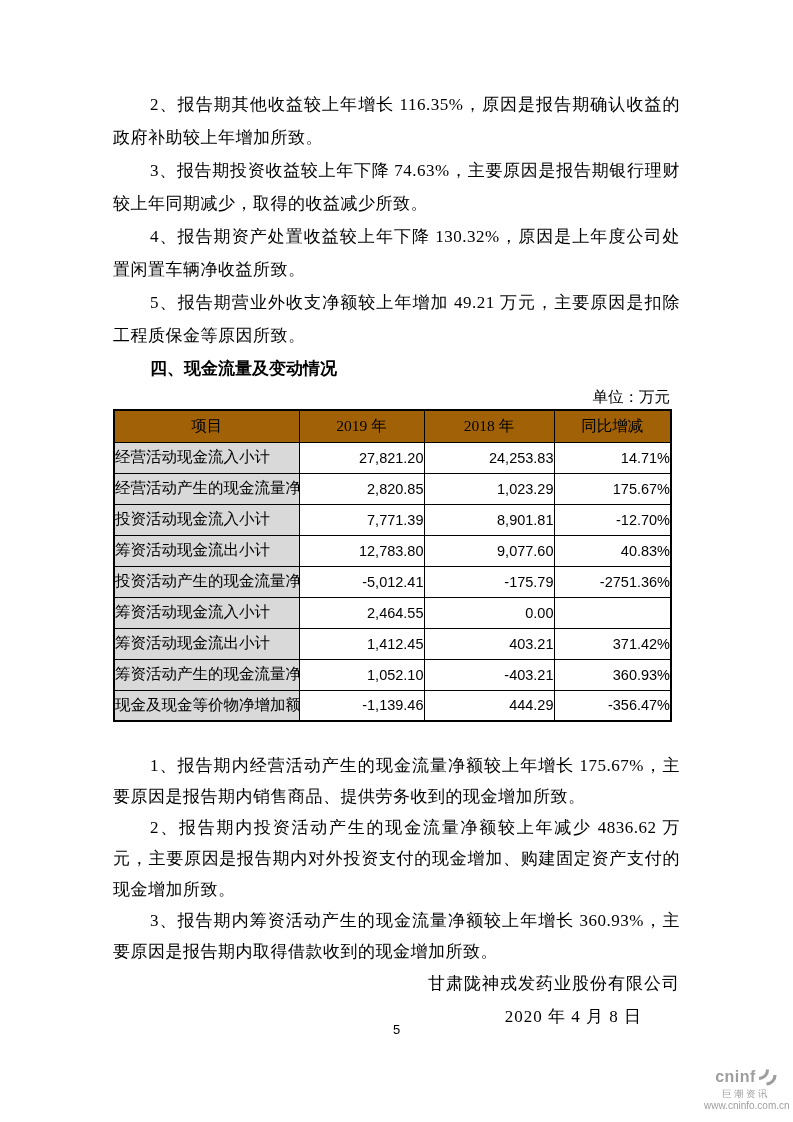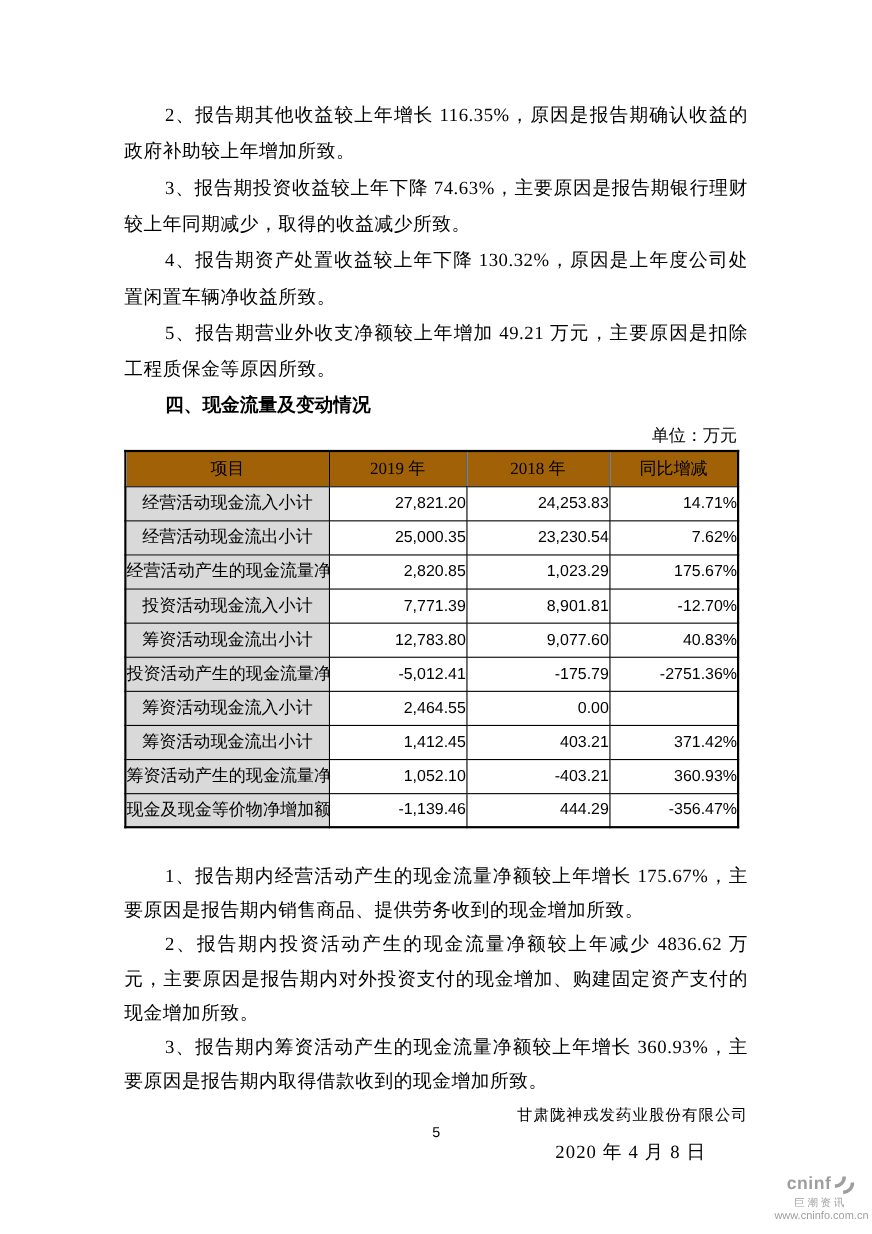--- a/index.html
+++ b/index.html
@@ -68,34 +68,34 @@
   table.cashflow thead th {
     background: #a16207;
     font-weight: normal;
     text-align: center;
     font-size: 15.5px;
     height: 32px;
     font-family: "Liberation Serif", "DejaVu Serif", serif;
   }
   td.cell-item {
     background: #d9d9d9;
-    text-align: center;
+    text-align: left;
     padding-left: 5px;
     font-size: 15.5px;
   }
   td.cell-num {
     text-align: right;
     padding-right: 4px;
     font-family: "Liberation Sans", "DejaVu Sans", sans-serif;
     font-size: 14.5px;
   }
   .bottom-block { margin-top: 28px; }
   .signature { text-align: right; }
   .sig-company {
-    font-size: 14px;
+    font-size: 17px;
     line-height: 33px;
     letter-spacing: 1px;
     font-family: Liberation Serif, serif;
   }
   .sig-date {
     font-size: 17px;
     line-height: 33px;
     padding-right: 38px;
     letter-spacing: 1px;
   }
@@ -171,26 +171,20 @@
           <th>2018 年</th>
           <th>同比增减</th>
         </tr>
       </thead>
       <tbody>
         <tr>
           <td class="cell-item">经营活动现金流入小计</td>
           <td class="cell-num">27,821.20</td>
           <td class="cell-num">24,253.83</td>
           <td class="cell-num">14.71%</td>
-        </tr>
-        <tr>
-          <td class="cell-item">经营活动现金流出小计</td>
-          <td class="cell-num">25,000.35</td>
-          <td class="cell-num">23,230.54</td>
-          <td class="cell-num">7.62%</td>
         </tr>
         <tr>
           <td class="cell-item">经营活动产生的现金流量净额</td>
           <td class="cell-num">2,820.85</td>
           <td class="cell-num">1,023.29</td>
           <td class="cell-num">175.67%</td>
         </tr>
         <tr>
           <td class="cell-item">投资活动现金流入小计</td>
           <td class="cell-num">7,771.39</td>

